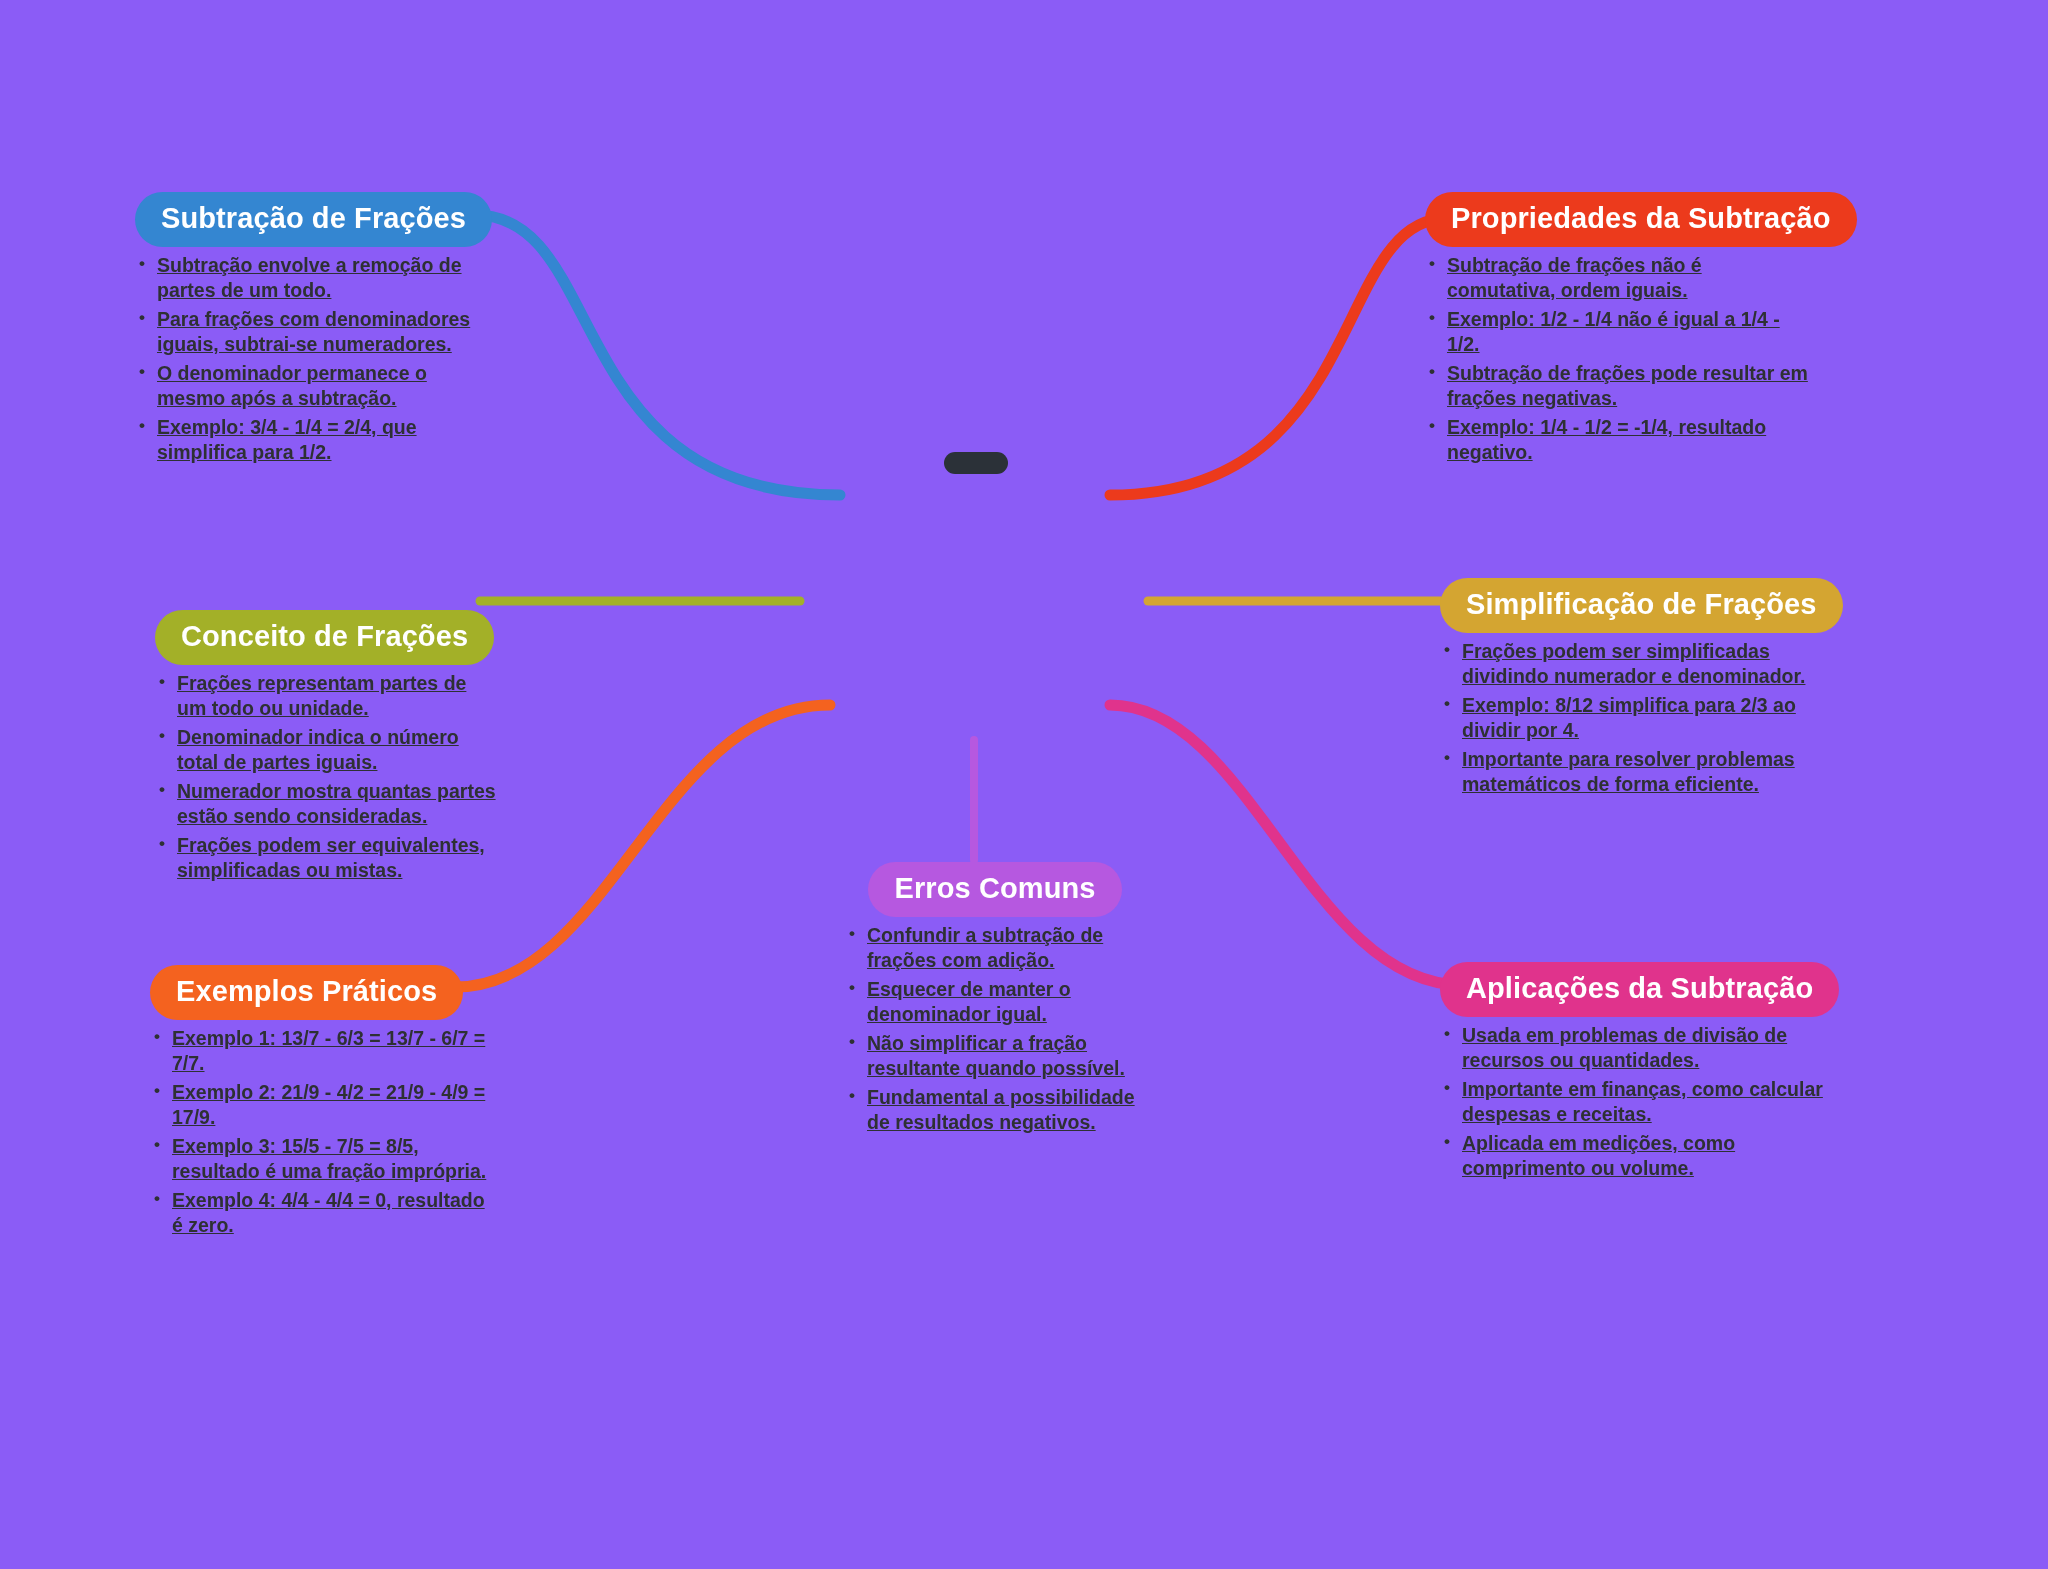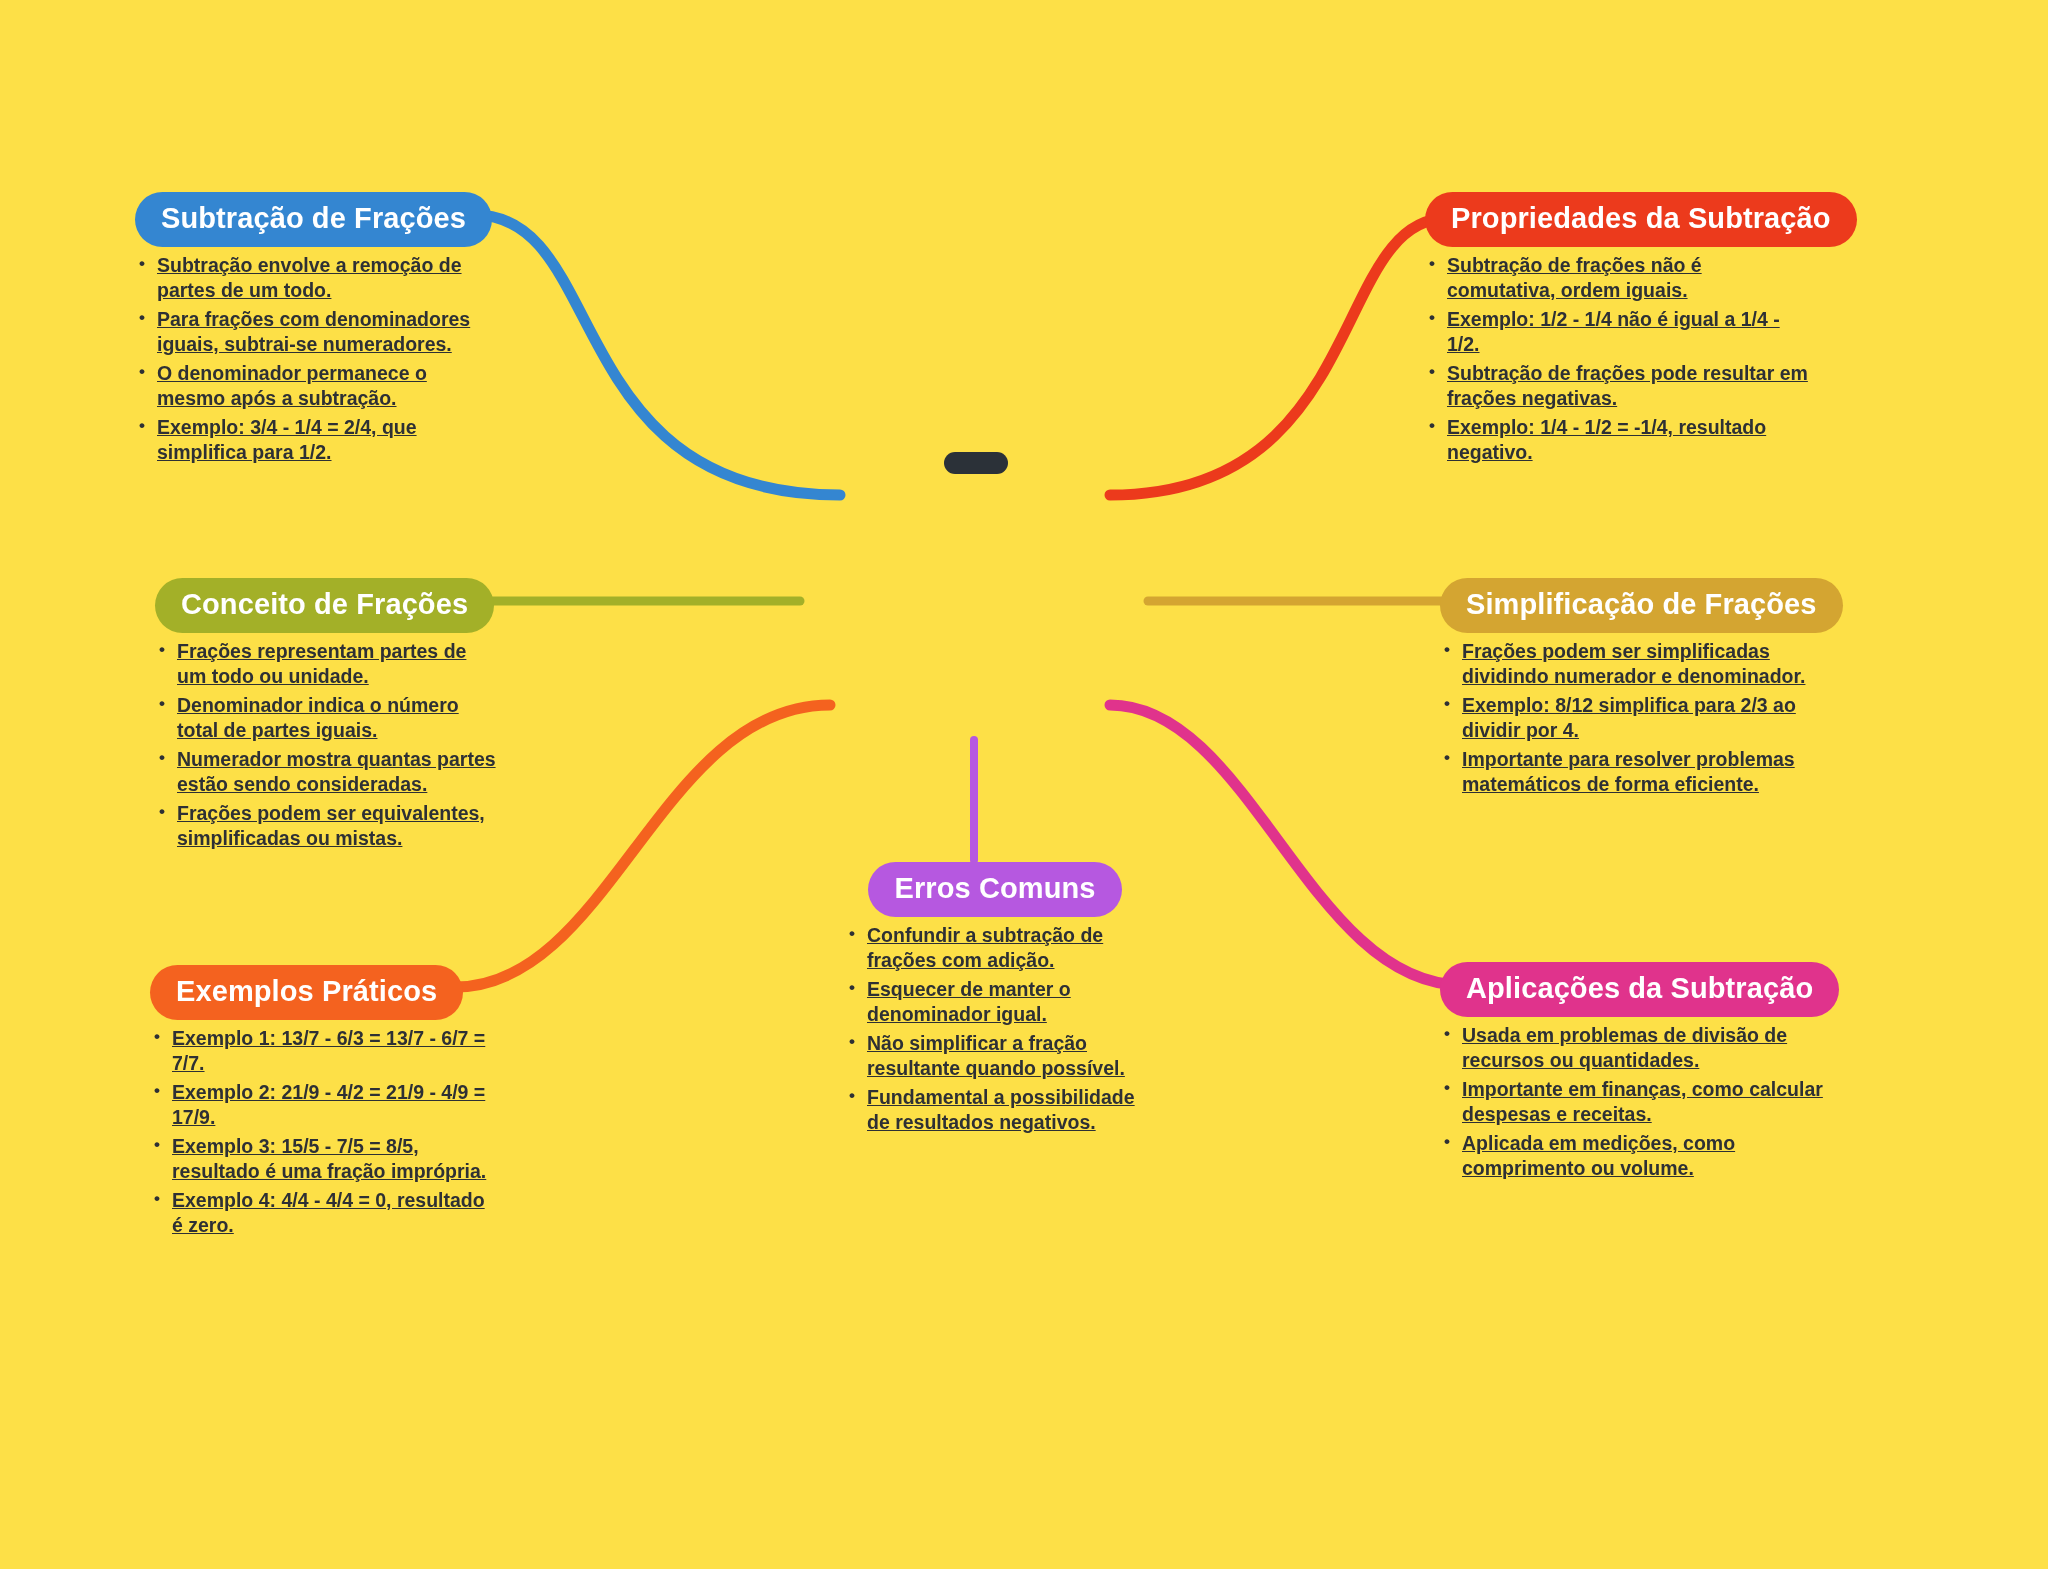--- a/index.html
+++ b/index.html
@@ -4,21 +4,21 @@
 <style>
   html, body {
     margin: 0;
     padding: 0;
     background: #000000;
   }
   #canvas {
     position: relative;
     width: 2048px;
     height: 1569px;
-    background: #fde047;
+    background: #8b5cf6;
     overflow: hidden;
     font-family: "Liberation Sans", sans-serif;
   }
   #links {
     position: absolute;
     left: 0;
     top: 0;
     width: 2048px;
     height: 1569px;
     pointer-events: none;
@@ -119,21 +119,21 @@
     <ul class="bullets">
       <li>Subtração de frações não é comutativa, ordem iguais.</li>
       <li>Exemplo: 1/2 - 1/4 não é igual a 1/4 - 1/2.</li>
       <li>Subtração de frações pode resultar em frações negativas.</li>
       <li>Exemplo: 1/4 - 1/2 = -1/4, resultado negativo.</li>
     </ul>
   </div>
 
   <div class="node" style="left:155px; top:578px; width:345px;">
     <div class="node-pill-wrap">
-      <span class="node-pill" style="background:#a3b028;">Conceito de Frações</span>
+      <span class="node-pill" style="background:#a3b028;margin-top:32px;">Conceito de Frações</span>
     </div>
     <ul class="bullets">
       <li>Frações representam partes de um todo ou unidade.</li>
       <li>Denominador indica o número total de partes iguais.</li>
       <li>Numerador mostra quantas partes estão sendo consideradas.</li>
       <li>Frações podem ser equivalentes, simplificadas ou mistas.</li>
     </ul>
   </div>
 
   <div class="node" style="left:1440px; top:578px; width:390px;">

